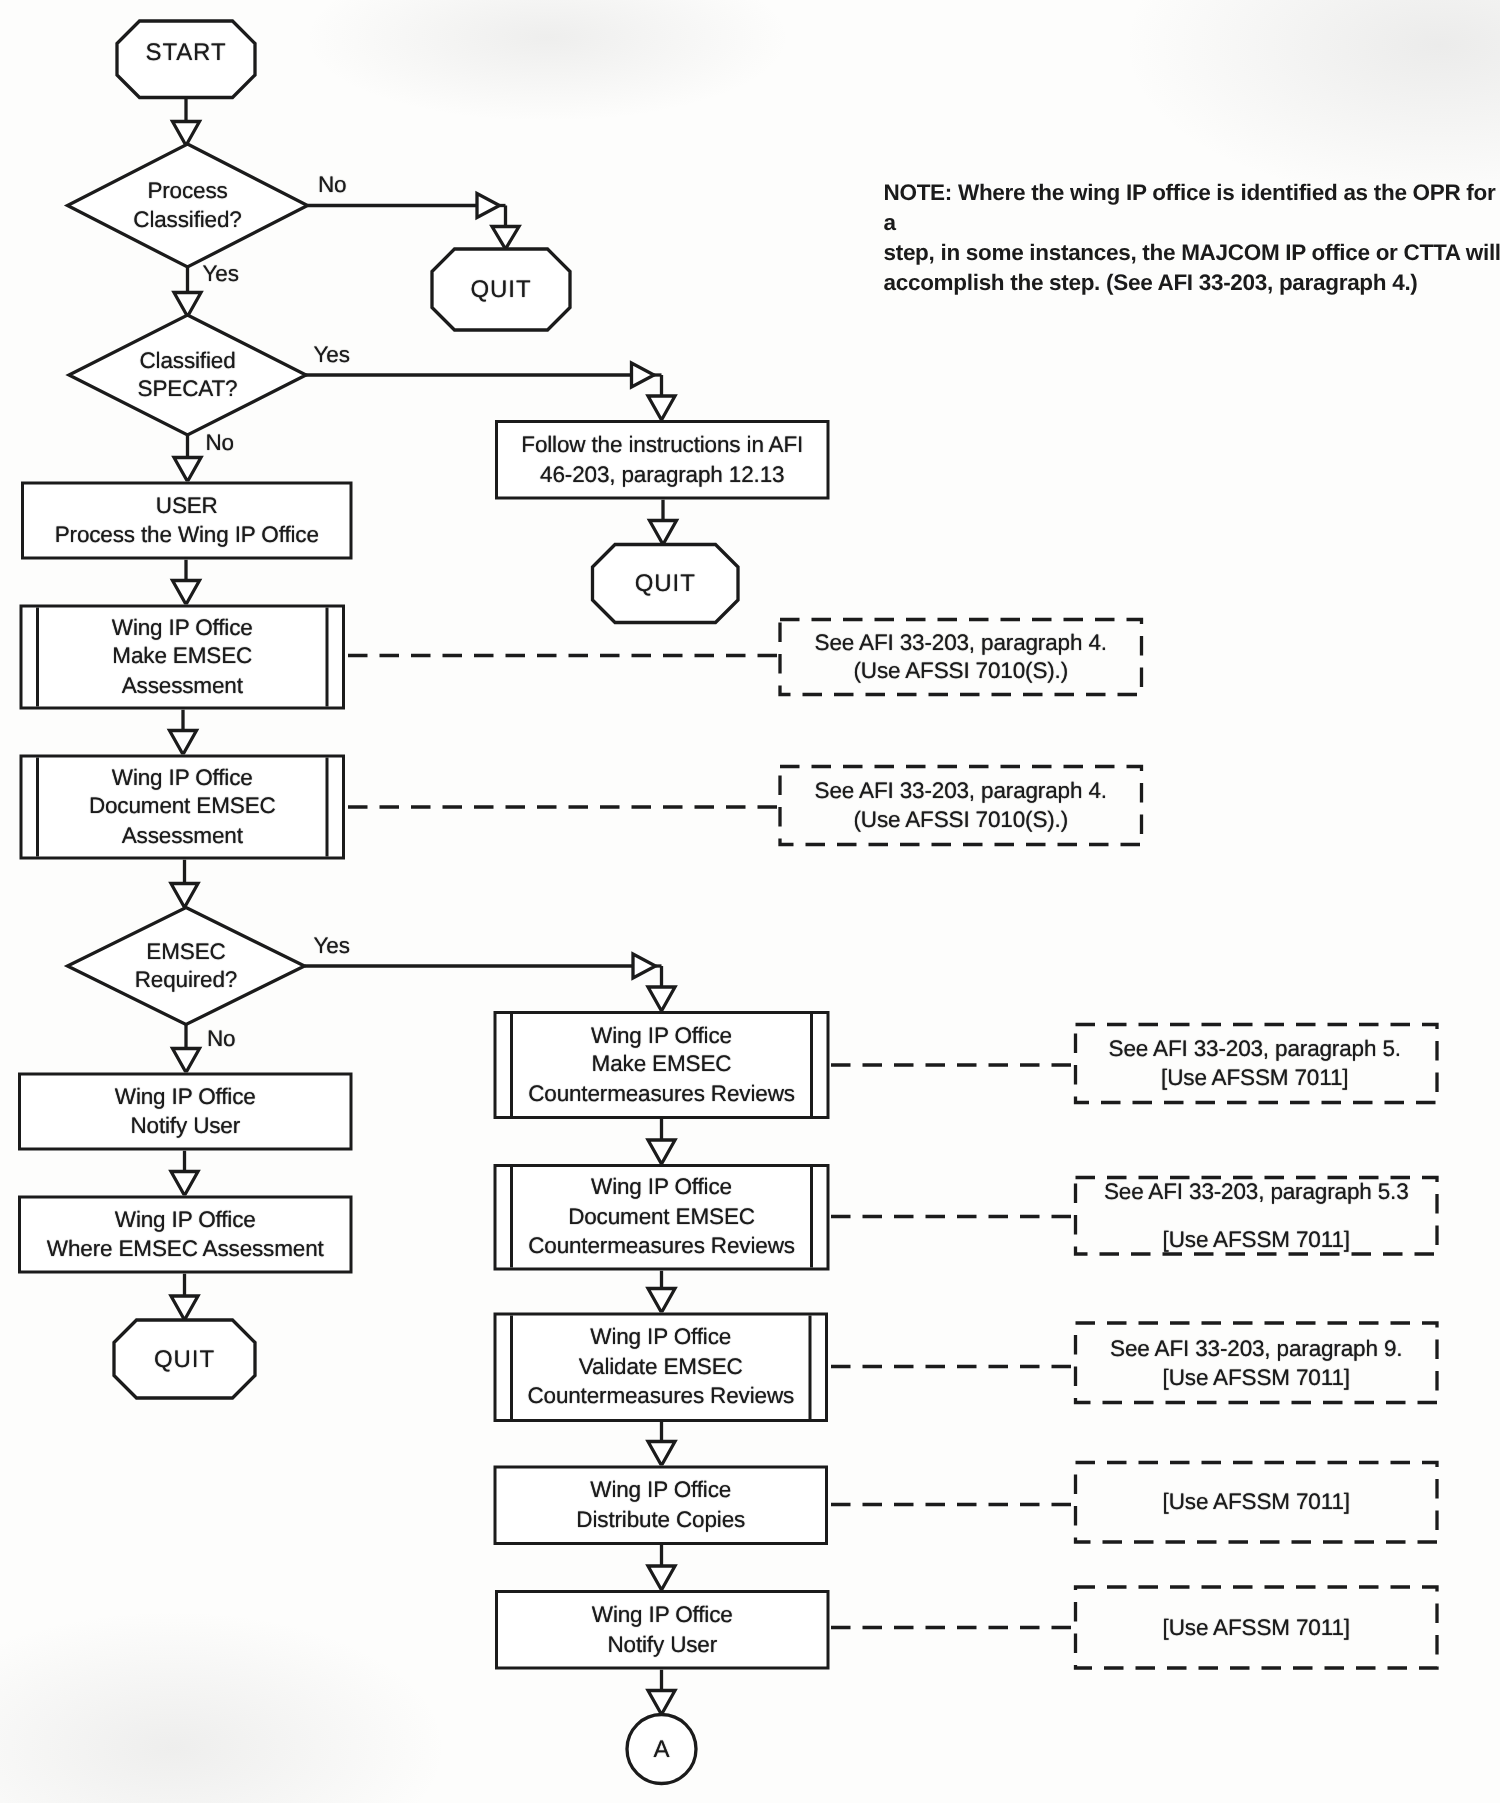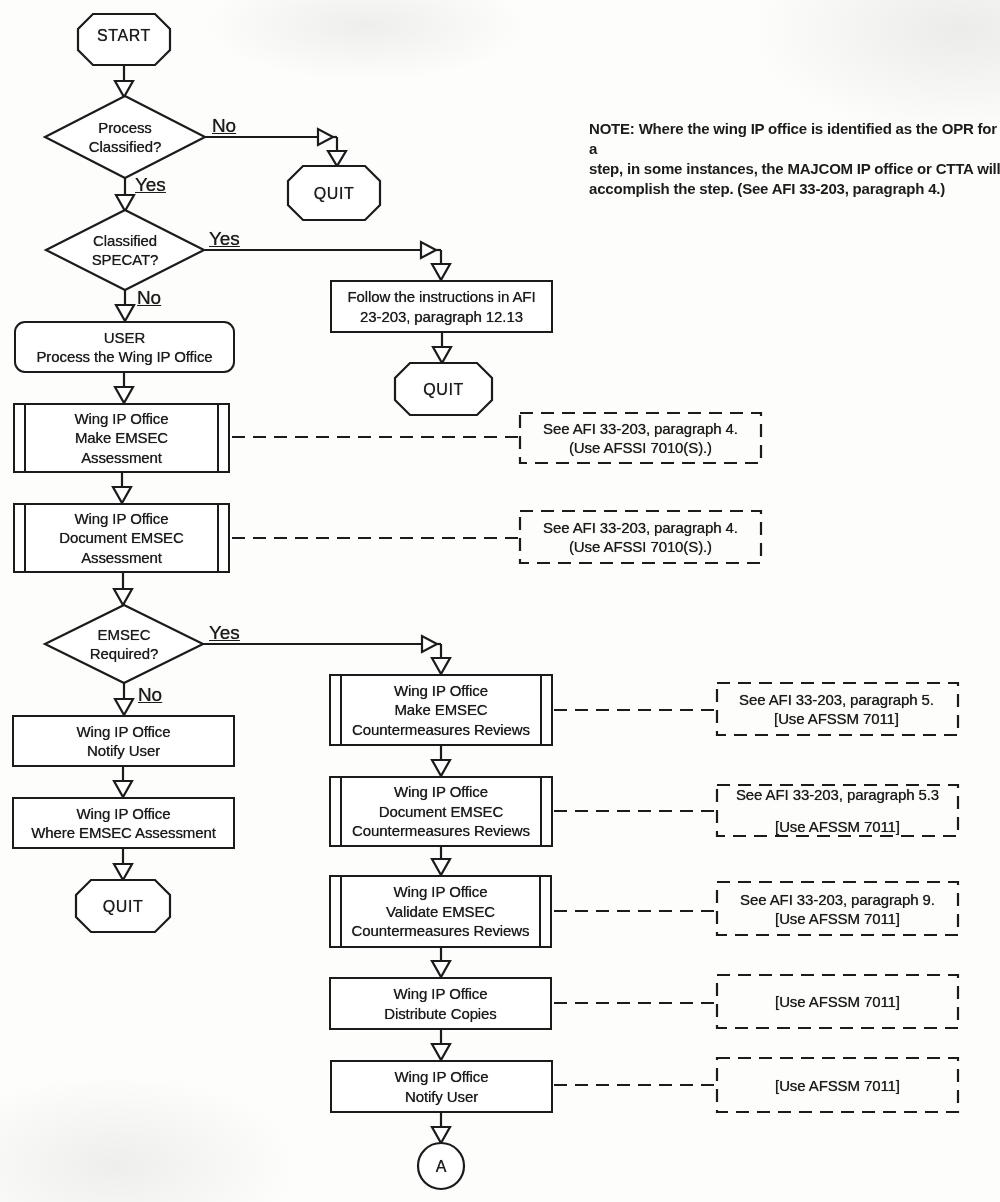--- a/index.html
+++ b/index.html
@@ -53,22 +53,21 @@
     top: 0; bottom: 0;
     width: 2.3px;
     background: #1b1b1b;
   }
   .predef::before { left: 9px; }
   .predef::after  { right: 9px; }
   .terminator-label { font-size: 16px; letter-spacing: 0.6px; }
   .branch-label {
     position: absolute;
     z-index: 2;
-    font-size: 19px;
-    text-decoration: underline;
+    font-size: 15px;
   }
   .note {
     position: absolute;
     z-index: 2;
     left: 589px; top: 119px; width: 414px;
     font-size: 15px;
     line-height: 20px;
     font-weight: 700;
     letter-spacing: -0.2px;
     text-align: left;
@@ -217,23 +216,23 @@
 
   <span class="branch-label txt" style="left:212px;top:115px;">No</span>
   <span class="branch-label txt" style="left:135px;top:174px;">Yes</span>
   <span class="branch-label txt" style="left:209px;top:228px;">Yes</span>
   <span class="branch-label txt" style="left:137px;top:287px;">No</span>
   <span class="branch-label txt" style="left:209px;top:622px;">Yes</span>
   <span class="branch-label txt" style="left:138px;top:684px;">No</span>
 
   <div class="box txt" style="left:330px;top:280px;width:223px;height:53px;">
     <div>Follow the instructions in AFI</div>
-    <div>23-203, paragraph 12.13</div>
-  </div>
-  <div class="box txt" style="left:14px;top:321px;width:221px;height:52px;border-radius:11px;">
+    <div>46-203, paragraph 12.13</div>
+  </div>
+  <div class="box txt" style="left:14px;top:321px;width:221px;height:52px;">
     <div>USER</div>
     <div>Process the Wing IP Office</div>
   </div>
   <div class="box predef txt" style="left:13px;top:403px;width:217px;height:70px;">
     <div>Wing IP Office</div>
     <div>Make EMSEC</div>
     <div>Assessment</div>
   </div>
   <div class="box predef txt" style="left:13px;top:503px;width:217px;height:70px;">
     <div>Wing IP Office</div>

